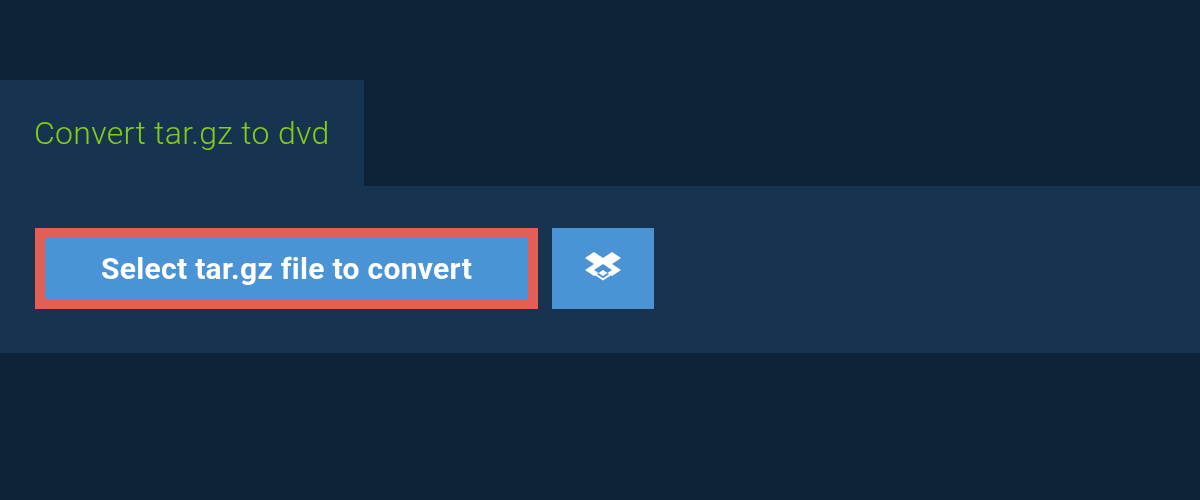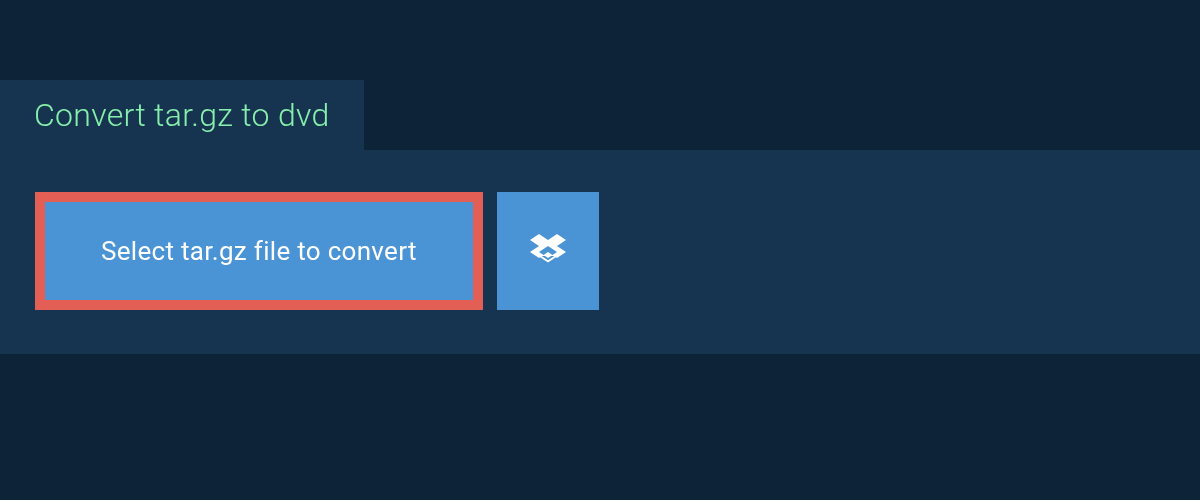--- a/index.html
+++ b/index.html
@@ -13,39 +13,39 @@
       background: #0d2438;
       font-family: -apple-system, BlinkMacSystemFont, "Segoe UI", Roboto, "Helvetica Neue", Arial, sans-serif;
       overflow: hidden;
     }
     .tab-bar {
       padding-top: 80px;
     }
     .tab {
       display: inline-block;
       background: #163450;
-      color: #86efac;
+      color: #84cc16;
       font-size: 32px;
       font-weight: 300;
-      padding: 16px 34px;
+      padding: 34px 34px;
       letter-spacing: 0.3px;
     }
     .panel {
       background: #163450;
       padding: 42px 35px 44px 35px;
       display: flex;
       gap: 14px;
       align-items: stretch;
     }
     .select-button {
       background: #4a94d6;
       color: #ffffff;
-      font-size: 26px;
-      font-weight: 400;
-      padding: 34px 56px;
+      font-size: 30px;
+      font-weight: 700;
+      padding: 13px 56px;
       border: 10px solid #e35f55;
       cursor: pointer;
       display: flex;
       align-items: center;
       justify-content: center;
       letter-spacing: 0.3px;
     }
     .dropbox-button {
       background: #4a94d6;
       width: 102px;

